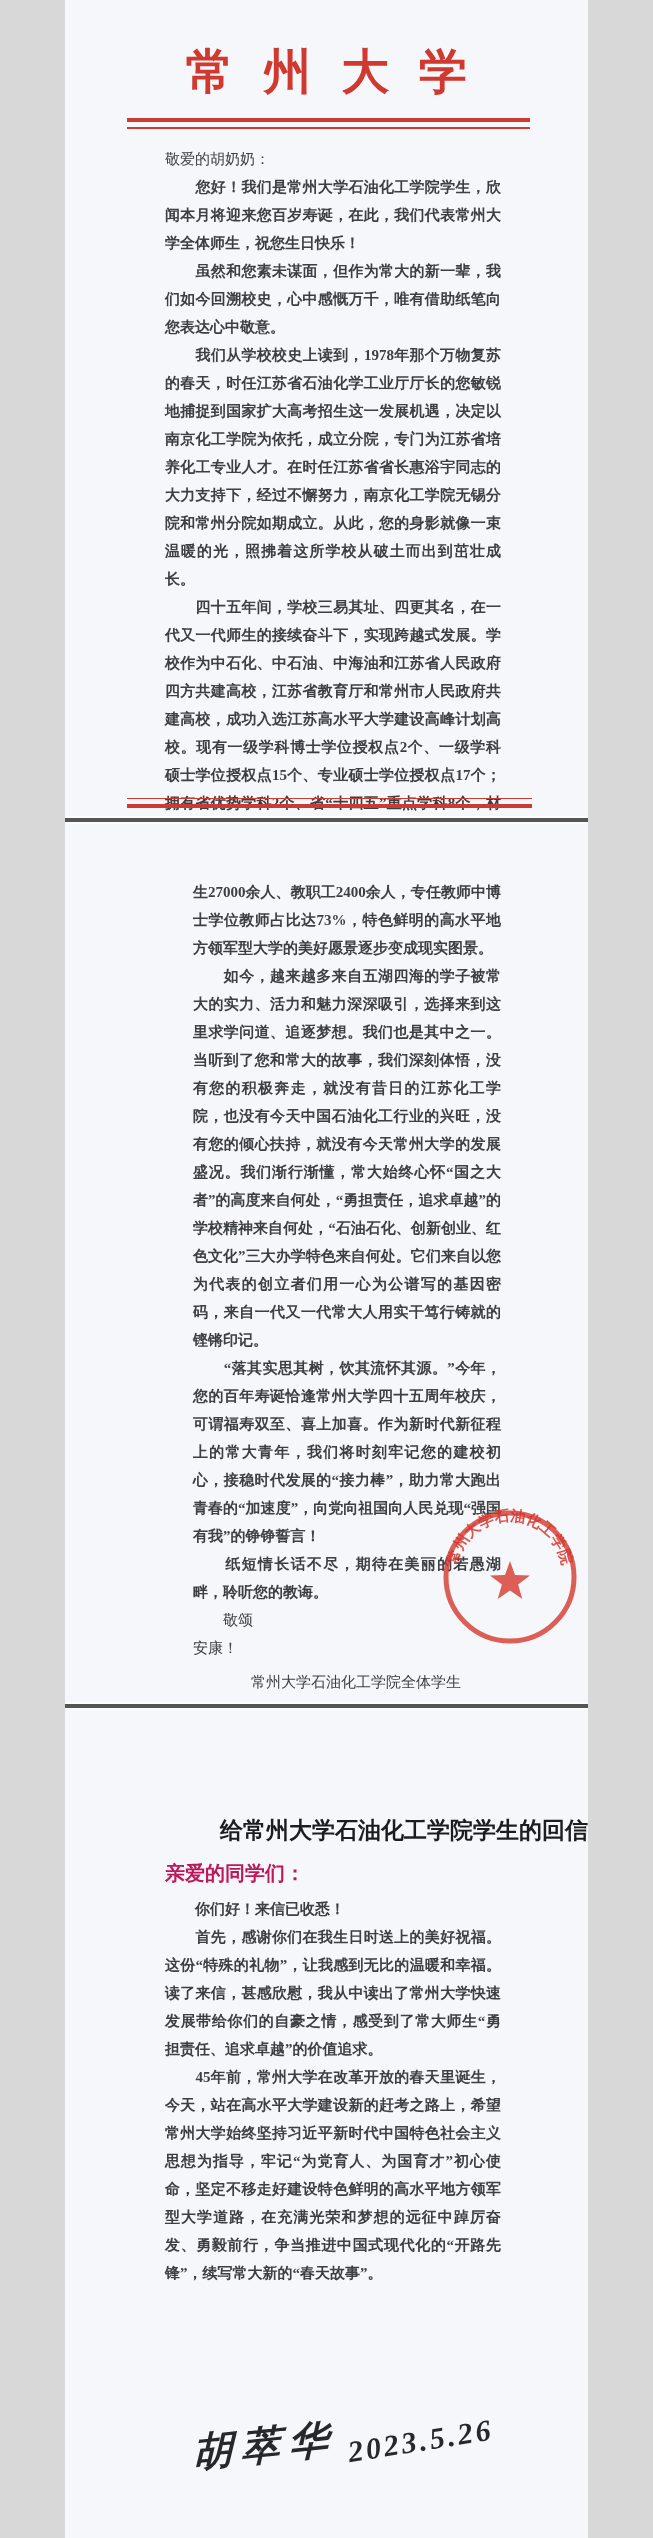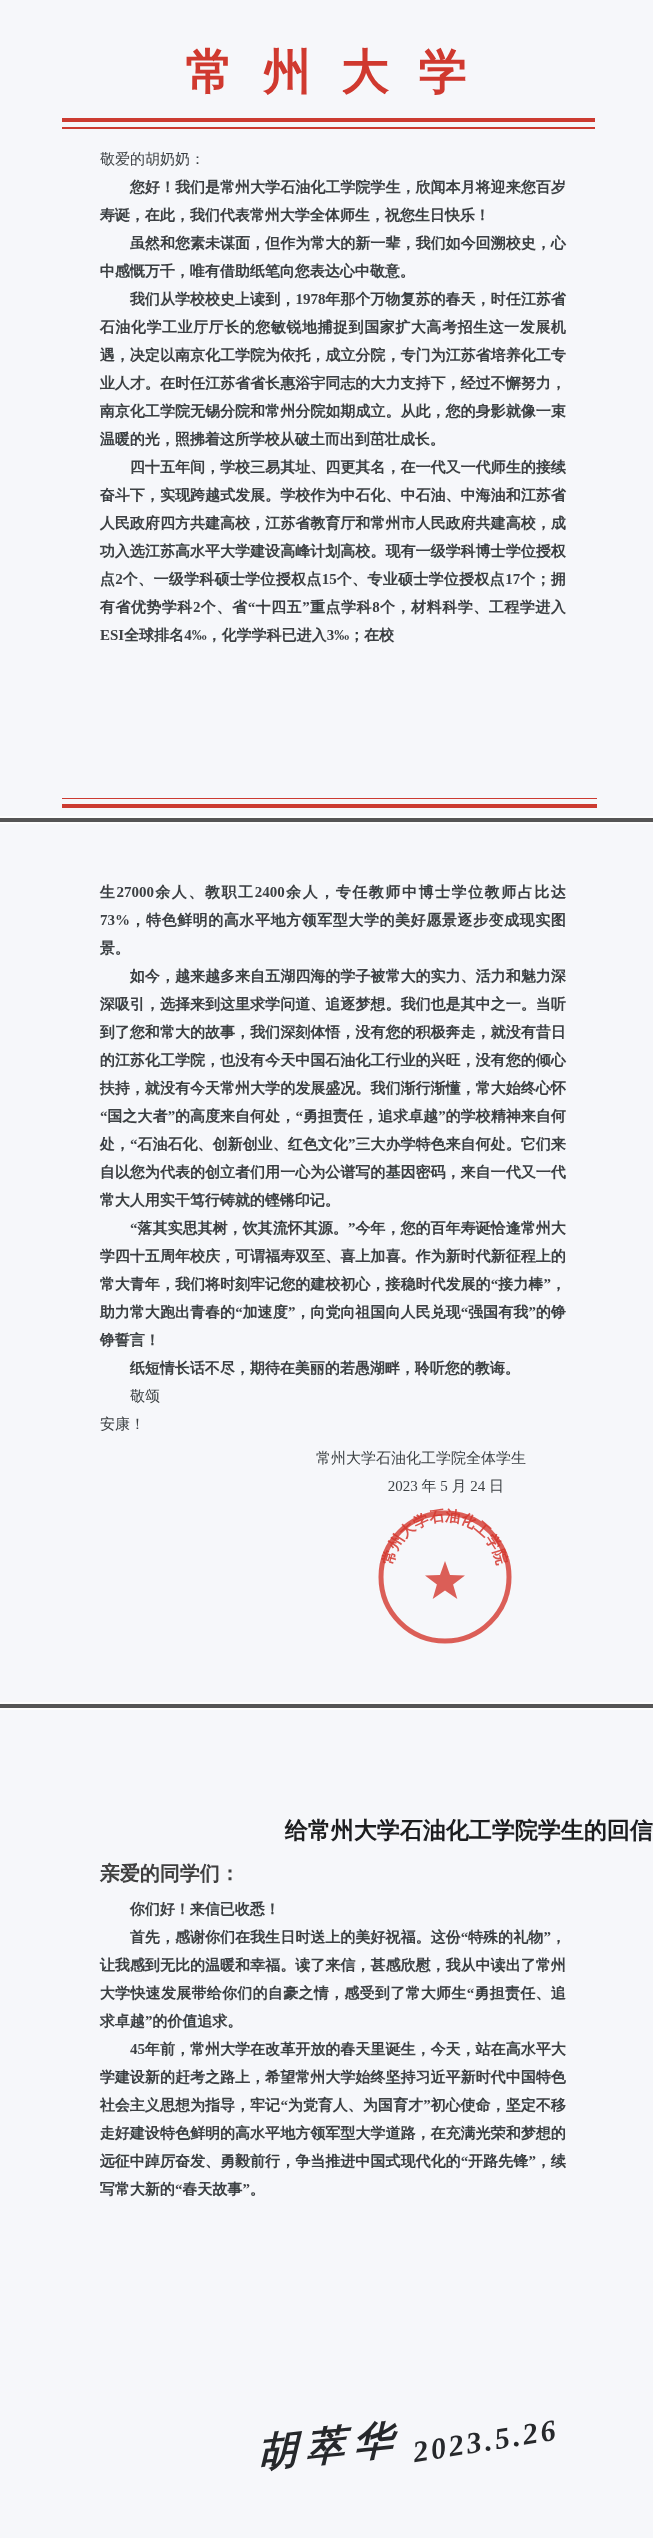--- a/index.html
+++ b/index.html
@@ -1,30 +1,30 @@
 <!DOCTYPE html>
 <html lang="zh"><head>
 <meta charset="utf-8">
 <style>
   html,body{margin:0;padding:0;background:#d8d8d8;}
   .doc{
     position:relative;
-    width:653px;
+    width:523px;
     margin:0 auto;
     font-family:"Liberation Serif","DejaVu Serif",serif;
     color:#3c4043;
   }
   .page{
     position:relative;
     background:#f6f7fa;
     overflow:hidden;
     box-sizing:border-box;
   }
   .page-1{height:816px;}
-  .page-2{height:878px;}
+  .page-2{height:878px;padding-left:28px;}
   .page-3{height:828px;}
   .page-sep{
     height:4px;
     background:#555;
     border-top:2px solid #fdfdfd;
     border-bottom:2px solid #fdfdfd;
   }
   
   .letterhead{
     margin-top:40px;
@@ -79,21 +79,21 @@
     text-align:right;
     font-size:23px;
     font-weight:bold;
     color:#1c1d1f;
     font-family:"Liberation Sans","DejaVu Sans",sans-serif;
   }
   .reply-salutation{
     margin:14px 87px 0 100px;
     font-size:20px;
     font-weight:bold;
-    color:#404040;
+    color:#be185d;
     font-family:"Liberation Sans","DejaVu Sans",sans-serif;
   }
   .page-3 .body-block{margin-top:8px;}
   .handwriting{
     position:absolute;
     right:95px;
     top:700px;
     transform:rotate(-6deg);
     font-style:italic;
     color:#26282b;

